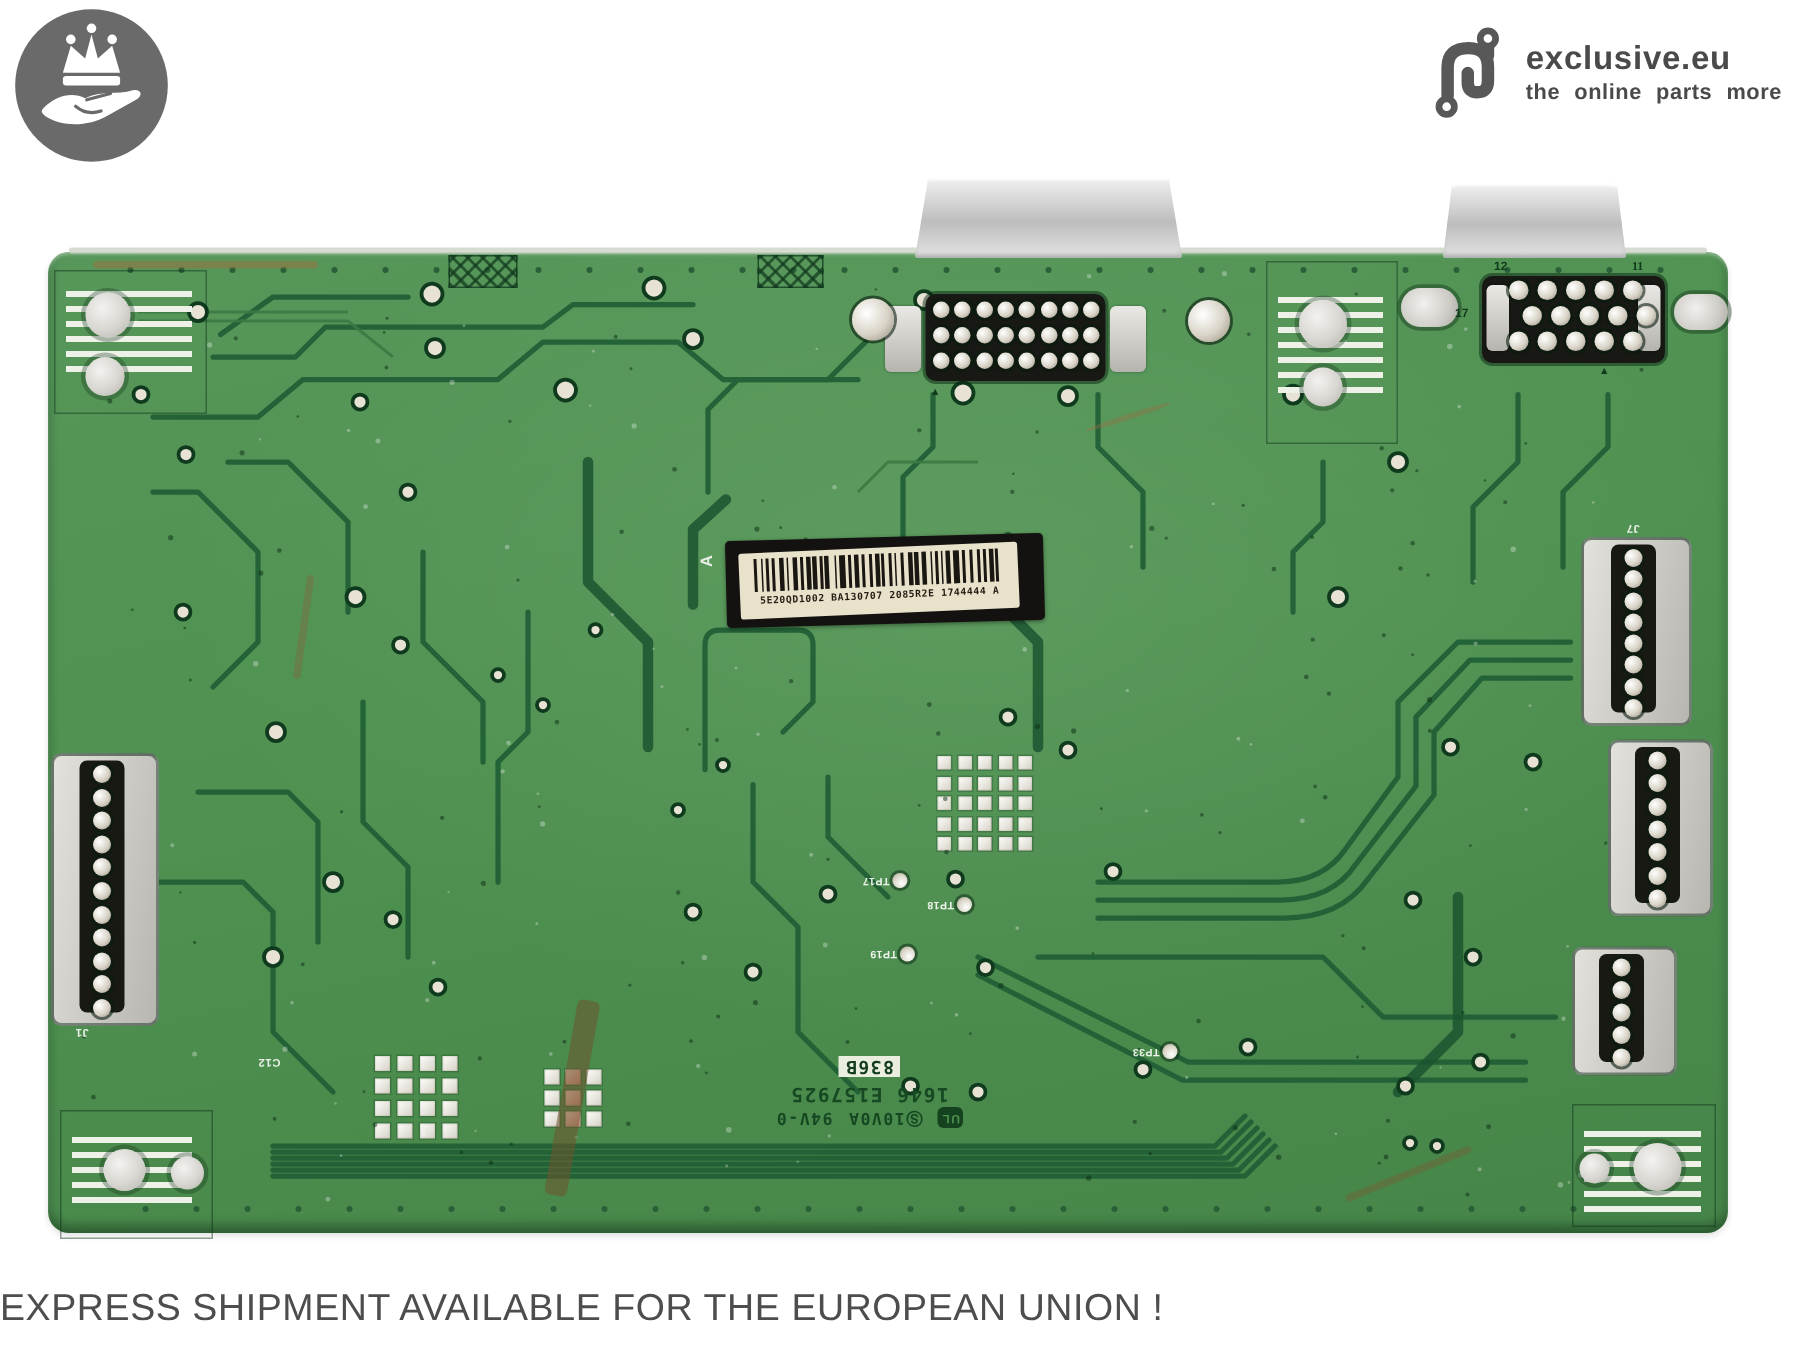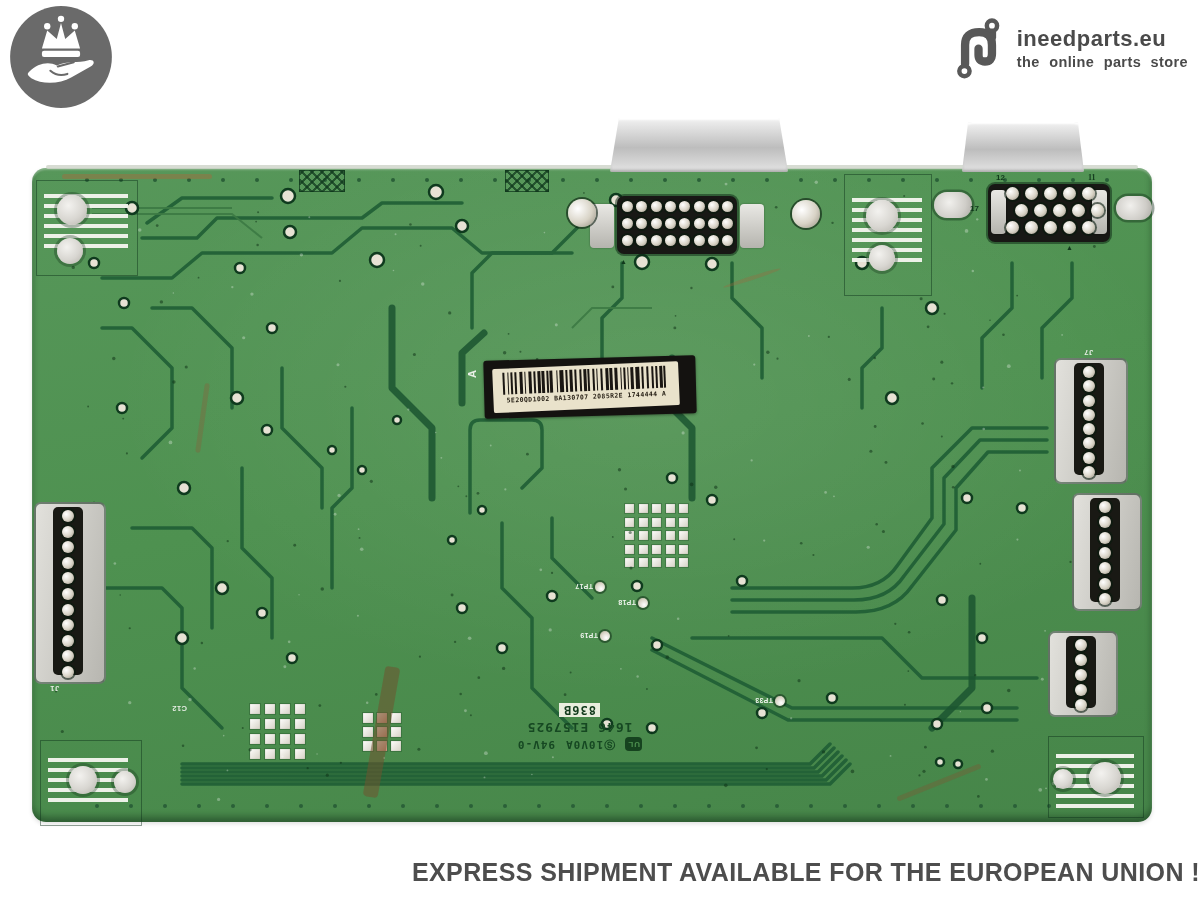--- a/index.html
+++ b/index.html
@@ -9,22 +9,22 @@
   .badge{position:absolute;left:8px;top:4px;width:106px;height:106px;}
   .tagline{position:absolute;left:227px;top:58px;width:745px;font-size:15.5px;font-weight:700;
     color:#4f4f4f;letter-spacing:.1px;}
   .brand{position:absolute;right:12px;top:6px;display:flex;align-items:flex-start;}
   .brand-mark{width:64px;height:88px;}
   .brand-text{margin-left:2px;margin-top:22px;}
   .brand-name{font-size:22px;font-weight:700;color:#4a4a4a;letter-spacing:.5px;line-height:1;}
   .brand-sub{font-size:14.5px;font-weight:700;color:#4a4a4a;letter-spacing:.4px;word-spacing:5px;
     line-height:1;margin-top:5px;}
   
-  .footer-banner{position:absolute;left:0;right:0;top:858px;text-align:right;font-size:25px;
-    font-weight:700;color:#4d4d4d;letter-spacing:.4px;}
+  .footer-banner{position:absolute;left:0;right:0;top:858px;text-align:left;font-size:25px;
+    font-weight:400;color:#4d4d4d;letter-spacing:.4px;}
   
   .pcb{position:absolute;left:32px;top:168px;width:1120px;height:654px;border-radius:14px;
     background:
       radial-gradient(900px 500px at 55% 35%, rgba(255,255,255,.08), rgba(0,0,0,0) 60%),
       linear-gradient(168deg,#57975a 0%,#4e9150 45%,#468549 100%);
     box-shadow:inset 0 2px 2px rgba(255,255,255,.3), inset 0 -5px 7px rgba(10,35,18,.45),
       0 2px 4px rgba(0,0,0,.12);}
   .pcb svg.traces{position:absolute;left:0;top:0;z-index:1;}
   .topside{position:absolute;left:14px;right:14px;top:-3px;height:4px;background:rgba(208,214,203,.85);
     border-radius:2px;z-index:0;}
@@ -104,22 +104,22 @@
   <div class="brand">
     <svg class="brand-mark" viewBox="0 0 100 100">
       <g stroke="#585858" fill="none" stroke-linecap="round">
         <path d="M22,72 L22,42 Q22,22 44,22 Q64,22 64,42 L64,56 Q64,68 53,68 Q43,68 43,58 L43,48" stroke-width="13"></path>
         <path d="M64,20 L64,30" stroke-width="13"></path>
         <circle cx="21" cy="83" r="8" stroke-width="7" fill="#fff"></circle>
         <circle cx="64" cy="12" r="8" stroke-width="7" fill="#fff"></circle>
       </g>
     </svg>
     <div class="brand-text">
-      <div class="brand-name">ineedparts.eu</div>
-      <div class="brand-sub">the online parts store</div>
+      <div class="brand-name">exclusive.eu</div>
+      <div class="brand-sub">the online parts more</div>
     </div>
   </div>
 
   <div class="pcb" id="pcb">
     <div class="topside"></div>
 
     <svg class="traces" id="traceSvg" width="1120" height="654" viewBox="0 0 1120 654">
       <g stroke="#1f5e35" stroke-width="3.5" fill="none" stroke-linecap="round" stroke-linejoin="round" opacity=".9">
         <path d="M115,55 L150,30 L240,30"></path>
         <path d="M110,70 L165,70 L185,50 L330,50 L350,35 L430,35"></path>

